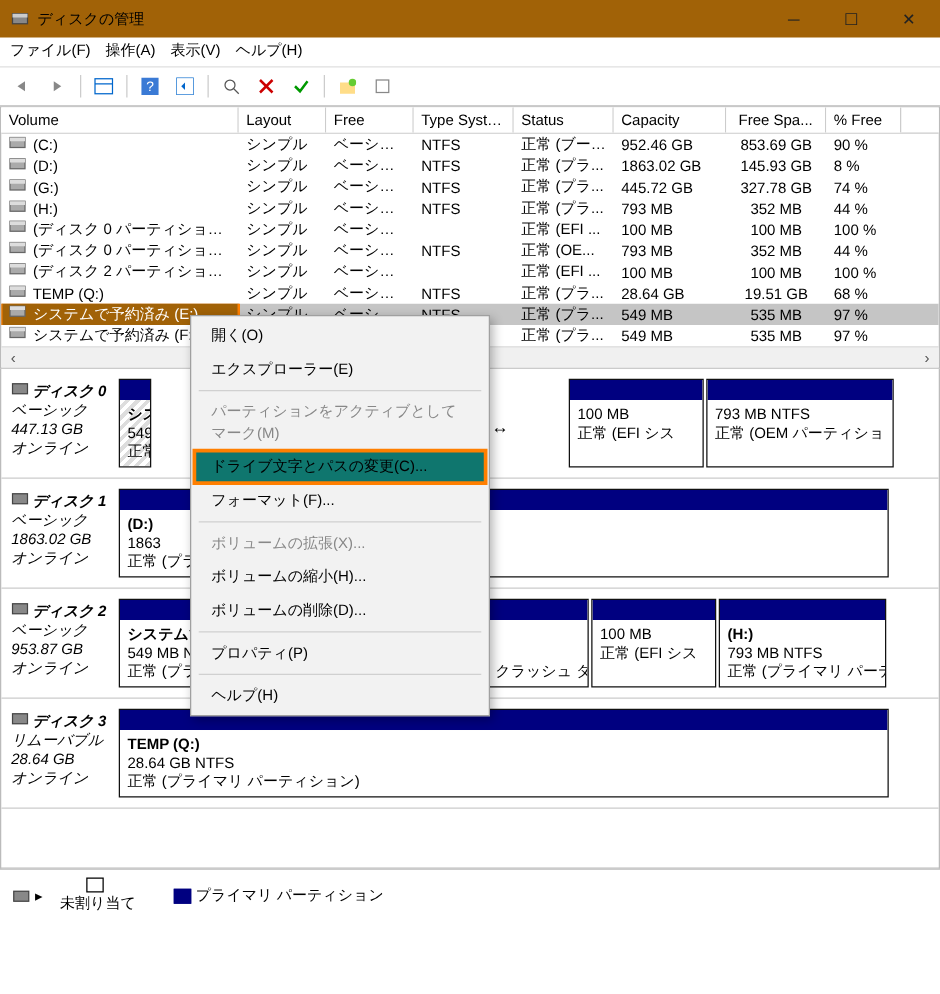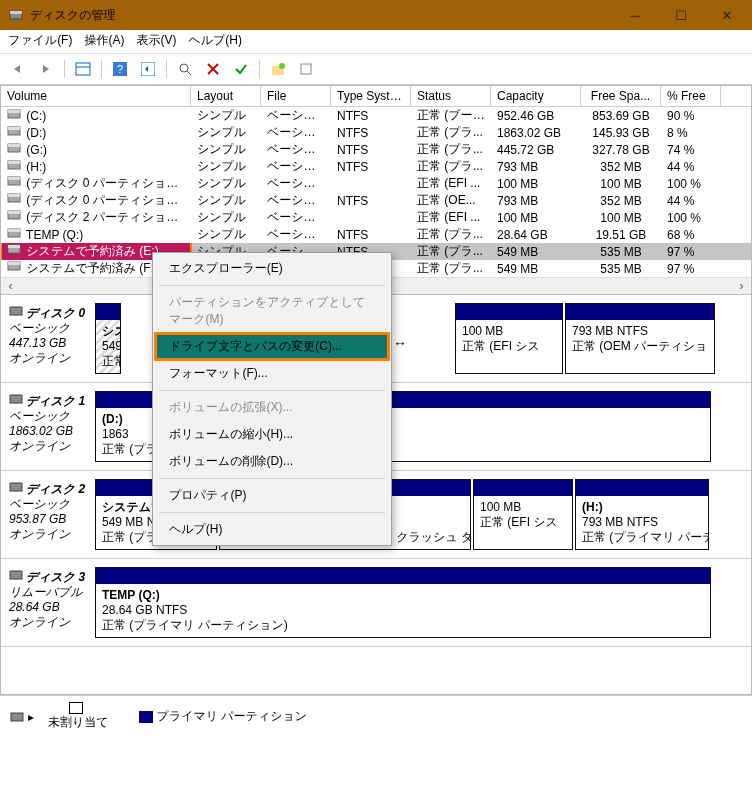--- a/index.html
+++ b/index.html
@@ -23,21 +23,21 @@
 
   
   .voltable { border:1px solid #bbb; display:flex; flex-direction:column; }
   .vhead { display:flex; background:#fff; border-bottom:1px solid #ccc; }
   .vhead .vh { border-right:1px solid #ccc; padding:3px 6px; background:#fff; font-size:12px; overflow:hidden; white-space:nowrap; text-overflow:ellipsis; position:relative; }
   .vrows { overflow:hidden; }
   .vrow { display:flex; padding:0; height:17px; align-items:center; white-space:nowrap; overflow:hidden; }
   .vrow .vc { overflow:hidden; text-overflow:ellipsis; padding:1px 6px; font-size:12px; }
   .vrow .vicon { width:14px; height:12px; display:inline-block; margin-right:2px; }
   .vrow.selected { background:#c5c5c5; }
-  .vrow.selected.highlighted .vc:first-child { background:#be185d; color:#fff; outline:2px solid #ff7f00; outline-offset:-1px; }
+  .vrow.selected.highlighted .vc:first-child { background:#a16207; color:#fff; outline:2px solid #ff7f00; outline-offset:-1px; }
   
   
   .c-vol { width:190px; }
   .c-lay { width:70px; }
   .c-ty  { width:70px; }
   .c-fs  { width:80px; }
   .c-st  { width:80px; }
   .c-cap { width:90px; }
   .c-fr  { width:80px;text-align:center; }
   .c-pf  { width:60px; }
@@ -158,21 +158,21 @@
       <svg width="14" height="14">
         <rect x="2" y="2" width="10" height="10" fill="#fff" stroke="#888"></rect>
       </svg>
     </div>
 </div>
 
 <div class="voltable">
   <div class="vhead">
     <div class="vh c-vol">Volume</div>
     <div class="vh c-lay">Layout</div>
-    <div class="vh c-ty">File</div>
+    <div class="vh c-ty">Free</div>
     <div class="vh c-fs">Type System</div>
     <div class="vh c-st">Status</div>
     <div class="vh c-cap">Capacity</div>
     <div class="vh c-fr">Free Spa...</div>
     <div class="vh c-pf">% Free</div>
   </div>
   <div class="vrows" id="vrows">
       <div class="vrow">
         <div class="vc c-vol"><svg class="vicon" width="14" height="12">
             <rect x="1" y="2" width="12" height="8" fill="#aaa" stroke="#666"></rect>
@@ -389,20 +389,21 @@
       <span class="sw"></span>
       <span>未割り当て</span>
     </div>
   <div style="display:flex;align-items:center;margin-left:16px;">
       <span class="sw blue"></span>
       <span>プライマリ パーティション</span>
     </div>
 </div>
 
 <div class="ctxmenu" id="ctx" style="left:152px; top:252px;">
+  <div class="mi">開く(O)</div>
   <div class="mi">エクスプローラー(E)</div>
   <div class="msep"></div>
   <div class="mi" data-disabled="true">パーティションをアクティブとしてマーク(M)</div>
   <div class="mi sel-hi">ドライブ文字とパスの変更(C)...</div>
   <div class="mi">フォーマット(F)...</div>
   <div class="msep"></div>
   <div class="mi" data-disabled="true">ボリュームの拡張(X)...</div>
   <div class="mi">ボリュームの縮小(H)...</div>
   <div class="mi">ボリュームの削除(D)...</div>
   <div class="msep"></div>

